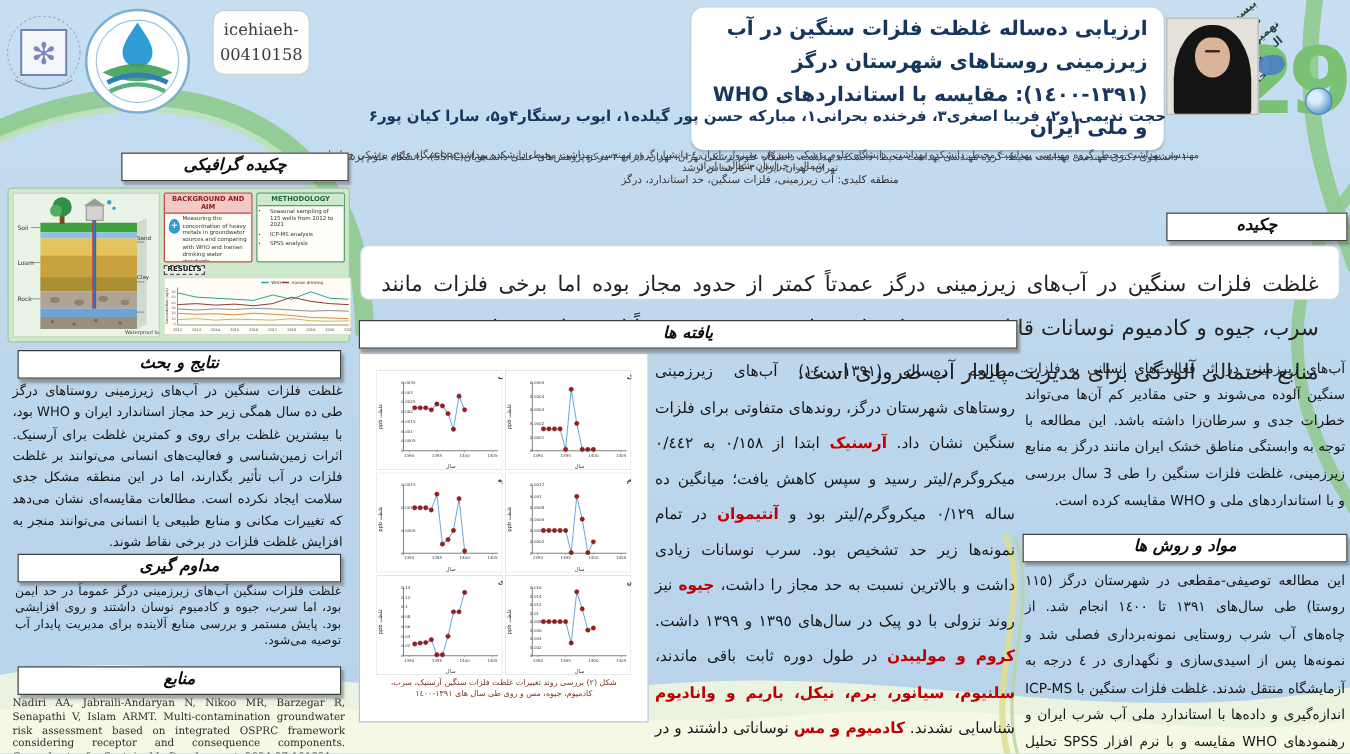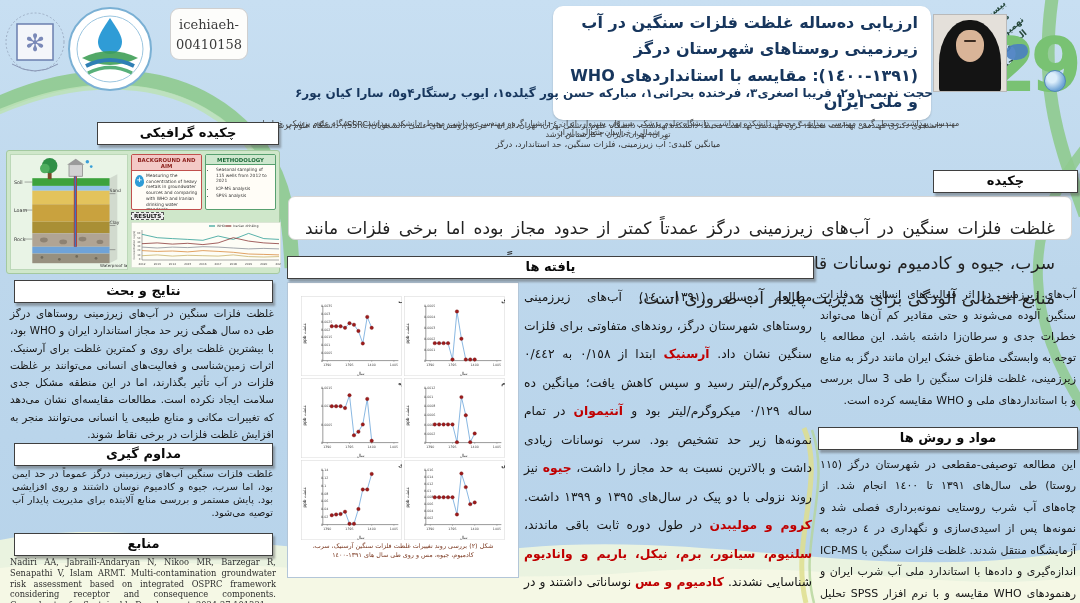--- a/index.html
+++ b/index.html
@@ -29,21 +29,21 @@
                  background:radial-gradient(circle at 35% 35%,#dceefb 25%,#6ea3d6 70%);border:1px solid #4f86b8;}
   .calligraphy{position:absolute;left:946px;top:14px;width:92px;z-index:1;transform:rotate(-40deg);transform-origin:center;
                font-size:9px;font-weight:bold;color:#27493c;line-height:1.35;text-align:center;}
   .authors{position:absolute;left:290px;top:86px;width:648px;z-index:2;text-align:center;
            font-size:12px;font-weight:bold;color:#17365d;}
   .affil{position:absolute;left:255px;width:706px;z-index:2;text-align:center;color:#3c3c3c;font-size:8px;}
   .a1{top:105px;margin-top:16px;} .a2{top:119px;}
   .kw{top:139px;font-size:8.5px;color:#333;}
   
   .sec-hd{position:absolute;background:#fff;border:1px solid #3f3f3f;box-shadow:2px 3px 2px rgba(80,80,80,.45);
-          font-weight:bold;font-size:13px;color:#0a0a0a;text-align:center;line-height:19px;height:21px;z-index:3;}
+          font-weight:bold;font-size:13px;color:#0a0a0a;text-align:center;line-height:19px;height:21px;z-index:3;font-style:italic;}
   
   .body-txt{position:absolute;z-index:2;text-align:justify;color:#161616;}
   .abstract-box{position:absolute;left:288px;top:196px;width:784px;height:44px;background:#fff;border:1px solid #d6d6d6;
                 border-radius:7px;z-index:2;box-sizing:border-box;padding:14px 16px;font-size:17px;line-height:2.05;
                 color:#222;text-align:justify;}
   .txt-findings{left:524px;top:283px;width:288px;font-size:12.3px;line-height:2.32;}
   .seg-red{color:#c00000;font-weight:bold;}
   .txt-intro{left:820px;top:284px;width:256px;font-size:11px;line-height:1.92;}
   .txt-methods{left:820px;top:454px;width:256px;font-size:11px;line-height:1.95;}
   .txt-resdisc{left:10px;top:305px;width:264px;font-size:10.4px;line-height:1.66;}
@@ -129,21 +129,21 @@
 
   <div class="photo">
     <span class="chador"></span>
     <span class="face"></span>
     <span class="brow"></span>
   </div>
 
   <div class="authors">حجت ندیمی۱و۲، فریبا اصغری۳، فرخنده بحرانی۱، مبارکه حسن پور گیلده۱، ایوب رستگار۴و۵، سارا کیان پور۶</div>
   <div class="affil a1">١-دانشجوی دکتری مهندسی بهداشت محیط، گروه مهندسی بهداشت محیط، دانشکده بهداشت، دانشگاه علوم پزشکی تهران، تهران، ایران ٢-مرکز پژوهش‌های علمی دانشجویان(SSRC)، دانشگاه علوم پزشکی تهران، تهران، ایران ٣-کارشناس ارشد</div>
   <div class="affil a2">مهندسی بهداشت محیط، گروه مهندسی بهداشت محیط، دانشکده بهداشت، دانشگاه علوم پزشکی سبزوار، سبزوار، ایران ٤-دانشیار گروه مهندسی بهداشت محیط، دانشکده بهداشت، دانشگاه علوم پزشکی خراسان شمالی، خراسان شمالی، ایران</div>
-  <div class="affil kw">میانگین کلیدی: آب زیرزمینی، فلزات سنگین، حد استاندارد، درگز</div>
+  <div class="affil kw">منطقه کلیدی: آب زیرزمینی، فلزات سنگین، حد استاندارد، درگز</div>
 
   <div class="sec-hd" style="left:933px;top:170px;width:143px;">چکیده</div>
   <div class="abstract-box">غلظت فلزات سنگین در آب‌های زیرزمینی درگز عمدتاً کمتر از حدود مجاز بوده اما برخی فلزات مانند سرب، جیوه و کادمیوم نوسانات قابل‌توجهی نشان دادند. با وجود وضعیت نسبتاً ایمن، پایش مداوم و بررسی منابع احتمالی آلودگی برای مدیریت پایدار آب ضروری است.</div>
 
   <div class="sec-hd" style="left:97px;top:122px;width:180px;">چکیده گرافیکی</div>
 
   <div class="ga-box">
     <div class="ga-illus">
       <svg viewBox="0 0 116 118">
         <rect x="20" y="24" width="80" height="8" fill="#3da23d"></rect>

